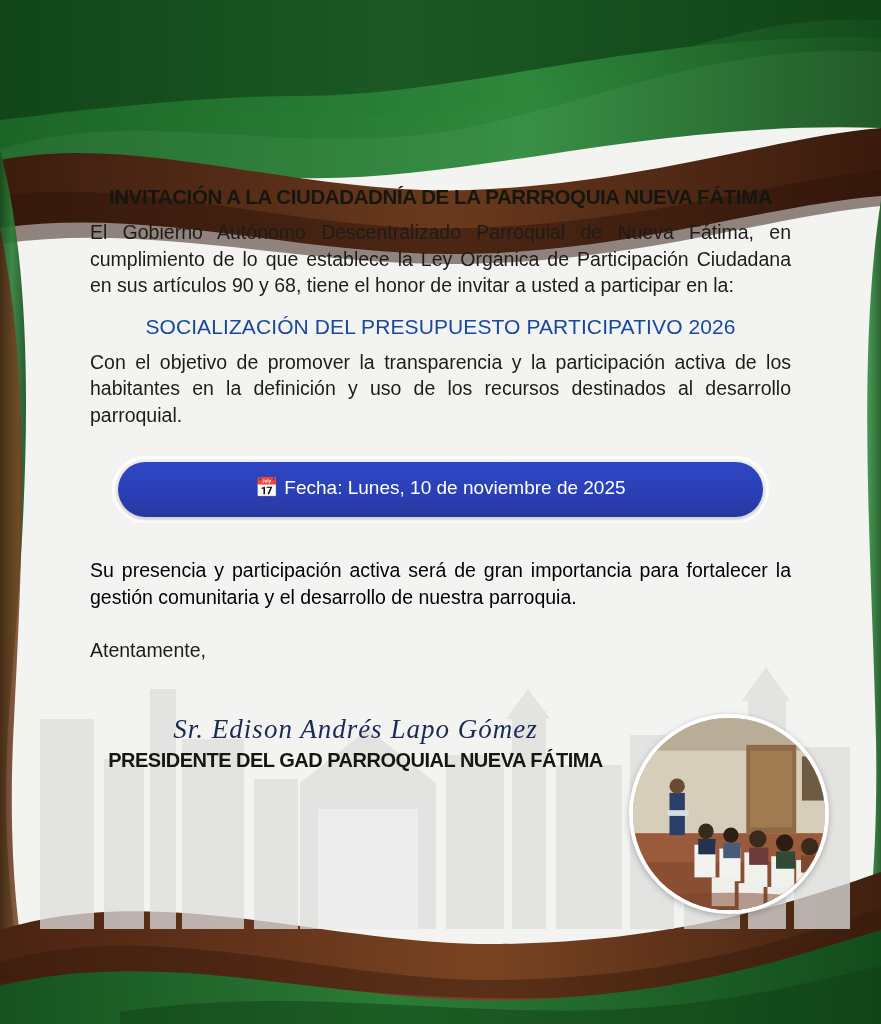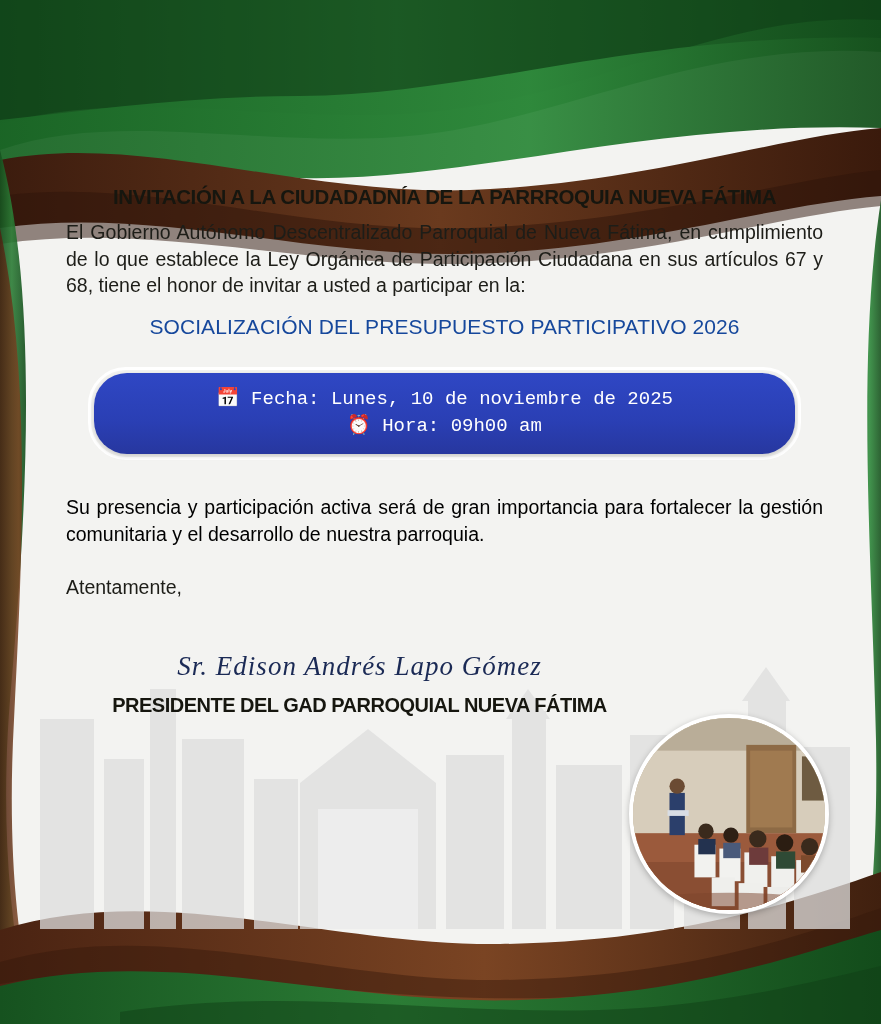--- a/index.html
+++ b/index.html
@@ -20,23 +20,23 @@
 
   
   .bg-layer { position: absolute; inset: 0; pointer-events: none; }
 
   
   .skyline { position: absolute; left: 0; right: 0; bottom: 95px; height: 360px; opacity: 1; }
 
   
   .content {
     position: absolute;
-    left: 8px; right: 0;
+    left: 0; right: 0;
     top: 185px;
-    padding: 0 58px;
+    padding: 0 90px;
     z-index: 5;
   }
 
   .heading {
     text-align: center;
     font-weight: bold;
     font-size: 20.5px;
     letter-spacing: -0.4px;
     color: #16160f;
     margin-bottom: 10px;
@@ -74,21 +74,20 @@
     padding: 13px 18px 15px 18px;
     text-align: center;
     color: #ffffff;
     box-shadow: 0 2px 5px rgba(0,0,0,0.18);
   }
   .infoline {
     font-size: 19px;
     line-height: 1.42;
     color: #ffffff;
     white-space: nowrap;
-    font-family: Liberation Mono, monospace;
   }
 
   .closing {
     margin-top: 34px;
     font-size: 19.5px;
     line-height: 1.38;
     text-align: justify;
     color: #000000;
   }
   .atentamente {
@@ -103,21 +102,21 @@
     padding-right: 170px;
   }
   .signature {
     font-family: Liberation Serif, serif;
     font-style: italic;
     font-size: 27px;
     color: #1b2a55;
     letter-spacing: 1px;
   }
   .sign-title {
-    margin-top: 12px;
+    margin-top: 4px;
     font-weight: bold;
     font-size: 20px;
     letter-spacing: -0.5px;
     color: #16160f;
   }
 
   
   .photo {
     position: absolute;
     right: 52px;
@@ -206,29 +205,29 @@
         <polygon points="506,150 528,120 550,150"></polygon>
         <polygon points="742,132 766,98 790,132"></polygon>
       </g>
     </svg>
   </div>
 
   <div class="content">
 
     <div class="heading">INVITACIÓN A LA CIUDADADNÍA DE LA PARRROQUIA NUEVA FÁTIMA</div>
 
-    <div class="para">El Gobierno Autónomo Descentralizado Parroquial de Nueva Fátima, en cumplimiento de lo que establece la Ley Orgánica de Participación Ciudadana en sus artículos 67 y 68, tiene el honor de invitar a usted a participar en la:</div>
+    <div class="para">El Gobierno Autónomo Descentralizado Parroquial de Nueva Fátima, en cumplimiento de lo que establece la Ley Orgánica de Participación Ciudadana en sus artículos 90 y 68, tiene el honor de invitar a usted a participar en la:</div>
 
     <div class="subtitle">SOCIALIZACIÓN DEL PRESUPUESTO PARTICIPATIVO 2026</div>
 
+    <div class="para">Con el objetivo de promover la transparencia y la participación activa de los habitantes en la definición y uso de los recursos destinados al desarrollo parroquial.</div>
 
     <div class="infobox-wrap">
       <div class="infobox">
         <div class="infoline">📅 Fecha: Lunes, 10 de noviembre de 2025</div>
-        <div class="infoline">⏰ Hora: 09h00 am</div>
       </div>
     </div>
 
     <div class="closing">Su presencia y participación activa será de gran importancia para fortalecer la gestión comunitaria y el desarrollo de nuestra parroquia.</div>
 
     <div class="atentamente">Atentamente,</div>
 
     <div class="sign-block">
       <div class="signature">Sr. Edison Andrés Lapo Gómez</div>
       <div class="sign-title">PRESIDENTE DEL GAD PARROQUIAL NUEVA FÁTIMA</div>

